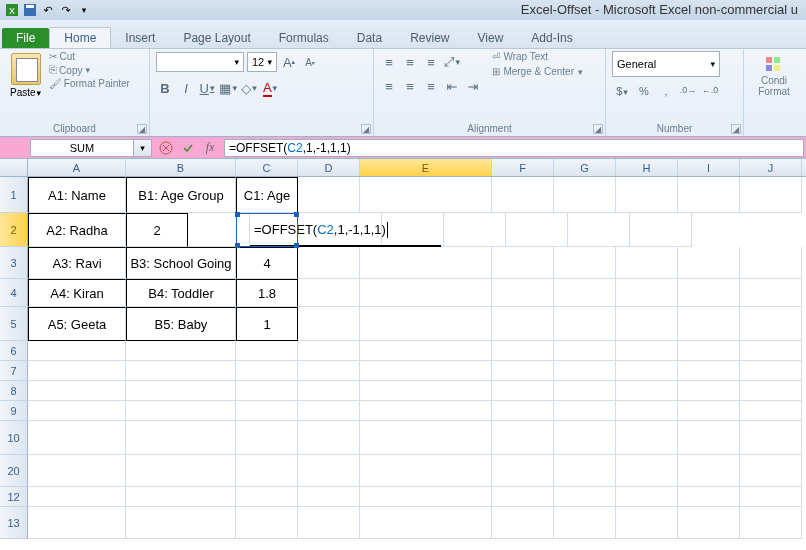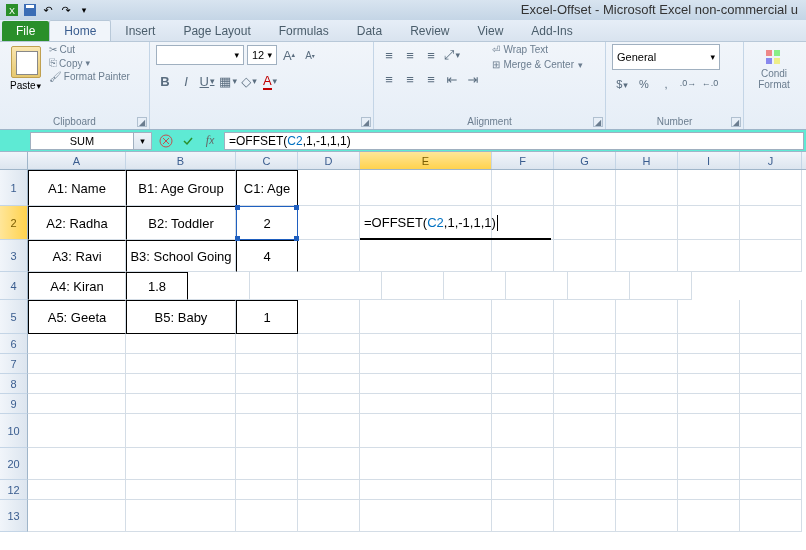--- a/index.html
+++ b/index.html
@@ -5,21 +5,21 @@
     * { margin: 0; padding: 0; box-sizing: border-box; font-family: "Segoe UI", Tahoma, sans-serif; }
     body { background: #fff; width: 806px; height: 550px; overflow: hidden; }
     
     
     .title-bar { height: 20px; background: linear-gradient(to bottom, #d8e4f0, #c4d5e6); display: flex; align-items: center; position: relative; font-size: 11px; }
     .qat { display: flex; align-items: center; gap: 2px; padding-left: 4px; }
     .qat-icon { width: 16px; height: 16px; display: flex; align-items: center; justify-content: center; }
     .title-text { position: absolute; right: 8px; top: 2px; font-size: 13px; color: #333; }
     
     
-    .ribbon-tabs { height: 22px; background: linear-gradient(to bottom, #e6eef7, #d9e3ef); display: flex; align-items: flex-end; border-bottom: 1px solid #b8c8d8; }
+    .ribbon-tabs { height: 29px; background: linear-gradient(to bottom, #e6eef7, #d9e3ef); display: flex; align-items: flex-end; border-bottom: 1px solid #b8c8d8; }
     .file-tab { background: #2a8f2a; color: #fff; padding: 3px 14px; font-size: 12px; border-radius: 2px 2px 0 0; margin-left: 2px; }
     .tab { padding: 3px 14px; font-size: 12px; color: #4a5d6b; cursor: pointer; }
     .tab.active { background: #f1f5fa; border: 1px solid #b8c8d8; border-bottom: none; border-radius: 2px 2px 0 0; color: #3a5d8f; }
     
     
     .ribbon { height: 88px; background: linear-gradient(to bottom, #f1f5fa, #e6eef7); border-bottom: 1px solid #9fb5c9; display: flex; }
     .ribbon-group { border-right: 1px solid #c4d5e6; display: flex; flex-direction: column; justify-content: space-between; padding: 2px 6px 0 6px; position: relative; }
     .group-label { font-size: 10px; color: #6b7d8f; text-align: center; padding: 1px 0 2px 0; }
     .group-content { display: flex; align-items: flex-start; flex: 1; gap: 4px; }
     
@@ -46,21 +46,21 @@
     .align-grid { display: flex; flex-direction: column; gap: 2px; }
     .align-extra { display: flex; flex-direction: column; gap: 4px; margin-left: 6px; }
     .wrap-btn, .merge-btn { font-size: 10px; color: #6b7d8f; display: flex; align-items: center; gap: 3px; }
     
     
     .num-dropdown { background: #fff; border: 1px solid #a0b0c0; height: 20px; width: 108px; display: flex; align-items: center; padding: 12px 4px; font-size: 11px; }
     .num-btns { display: flex; gap: 2px; margin-top: 4px; }
     .num-btn { font-size: 11px; color: #5a6d7f; width: 20px; text-align: center; }
     
     
-    .formula-bar { height: 22px; background: #5eead4; border-bottom: 1px solid #9fb5c9; display: flex; align-items: center; padding: 2px; }
+    .formula-bar { height: 22px; background: #f9a8d4; border-bottom: 1px solid #9fb5c9; display: flex; align-items: center; padding: 2px; }
     .name-box { background: #fff; border: 1px solid #a0b0c0; width: 104px; height: 18px; font-size: 11px; padding: 0 6px; display: flex; align-items: center; justify-content: center; margin-left: 28px; }
     .name-arrow { width: 18px; height: 18px; border: 1px solid #a0b0c0; border-left: none; background: linear-gradient(to bottom, #f0f4f9, #dce5ef); display: flex; align-items: center; justify-content: center; font-size: 9px; }
     .fx-controls { display: flex; align-items: center; gap: 2px; margin: 0 4px; }
     .fx-btn { width: 20px; height: 16px; display: flex; align-items: center; justify-content: center; font-size: 12px; color: #666; }
     .formula-input { flex: 1; background: #fff; border: 1px solid #a0b0c0; height: 18px; font-size: 12px; padding: 0 4px; display: flex; align-items: center; }
     .formula-ref { color: #0070c0; }
     
     
     .sheet { display: flex; flex-direction: column; flex: 1; }
     .col-headers { display: flex; height: 18px; background: linear-gradient(to bottom, #f1f5fa, #dce5ef); border-bottom: 1px solid #9fb5c9; }
@@ -326,21 +326,20 @@
         <div class="cell col-E h1"></div>
         <div class="cell col-F h1"></div>
         <div class="cell col-G h1"></div>
         <div class="cell col-H h1"></div>
         <div class="cell col-I h1"></div>
         <div class="cell col-J h1"></div>
       </div>
 
       <div class="row">
         <div class="cell col-A h2 bt bl">A2: Radha</div>
-        <div class="cell col-B h2 bt bl">B2: Toddler</div>
         <div class="cell col-C h2 bt bl br range-cell">2</div>
         <div class="cell col-D h2"></div>
         <div class="cell col-E h2 editing-cell">
           <span>=OFFSET(</span>
             <span class="edit-ref">C2</span>
             <span>,1,-1,1,1)</span>
             <span style="border-right:1px solid #000; height:16px; margin-left:1px;"></span>
           <div class="edit-underline"></div>
         </div>
         <div class="cell col-F h2"></div>
@@ -358,20 +357,21 @@
         <div class="cell col-E h3"></div>
         <div class="cell col-F h3"></div>
         <div class="cell col-G h3"></div>
         <div class="cell col-H h3"></div>
         <div class="cell col-I h3"></div>
         <div class="cell col-J h3"></div>
       </div>
 
       <div class="row">
         <div class="cell col-A h4 bt bl">A4: Kiran</div>
+        <div class="cell col-B h4 bt bl">B4: Toddler</div>
         <div class="cell col-C h4 bt bl br">1.8</div>
         <div class="cell col-D h4"></div>
         <div class="cell col-E h4"></div>
         <div class="cell col-F h4"></div>
         <div class="cell col-G h4"></div>
         <div class="cell col-H h4"></div>
         <div class="cell col-I h4"></div>
         <div class="cell col-J h4"></div>
       </div>
 

